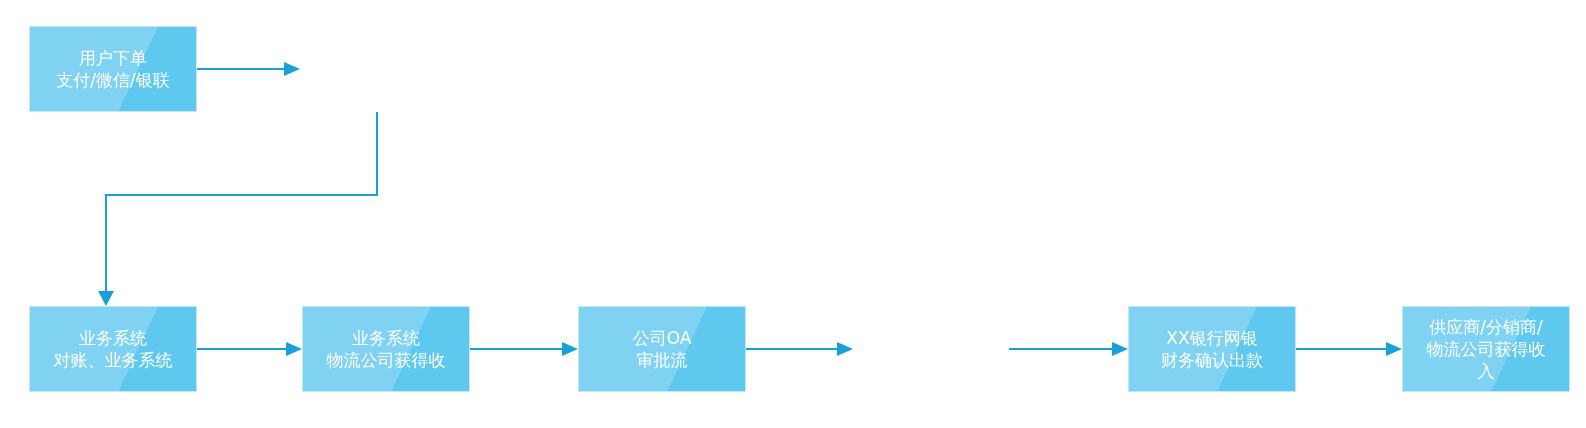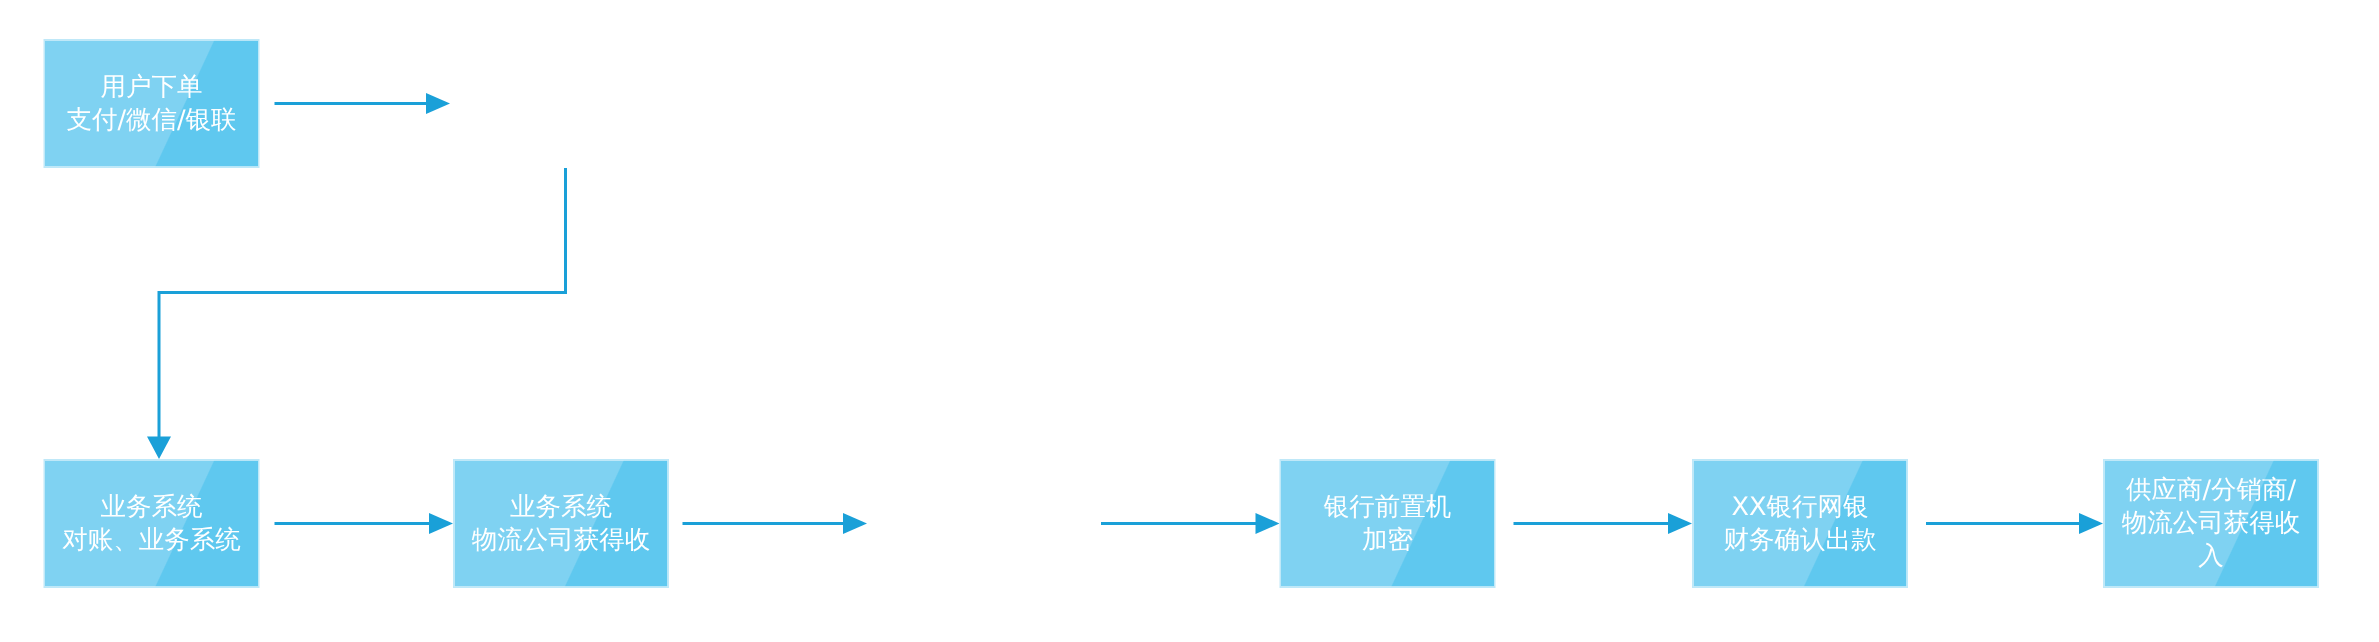--- a/index.html
+++ b/index.html
@@ -15,21 +15,21 @@
       font-family: "DejaVu Sans", "Liberation Sans", sans-serif;
     }
     .canvas {
       position: absolute;
       left: 0; top: 0;
       width: 1586px;
       height: 428px;
     }
     .node {
       position: absolute;
-      width: 144px;
+      width: 168px;
       height: 86px;
       box-sizing: border-box;
       border: 1px solid #bfe8f8;
       background: linear-gradient(115deg, #7fd2f2 0%, #7fd2f2 62%, #5fc8ef 62.5%, #5fc8ef 100%);
       color: #ffffff;
       display: flex;
       flex-direction: column;
       align-items: center;
       justify-content: center;
       text-align: center;
@@ -92,25 +92,25 @@
   <div class="node" style="left:29px; top:306px;">
     <span class="line">业务系统</span>
     <span class="line">对账、业务系统</span>
   </div>
 
   <div class="node" style="left:302px; top:306px;">
     <span class="line">业务系统</span>
     <span class="line">物流公司获得收</span>
   </div>
 
+  <div class="node" style="left:578px; top:306px;">
+    <span class="line">公司OA</span>
+    <span class="line">审批流</span>
+  </div>
 
-  <div class="node" style="left:853px; top:306px;">
-    <span class="line">银行前置机</span>
-    <span class="line">加密</span>
-  </div>
 
   <div class="node" style="left:1128px; top:306px;">
     <span class="line">XX银行网银</span>
     <span class="line">财务确认出款</span>
   </div>
 
   <div class="node" style="left:1402px; top:306px;">
     <span class="line">供应商/分销商/</span>
     <span class="line">物流公司获得收</span>
     <span class="line">入</span>

